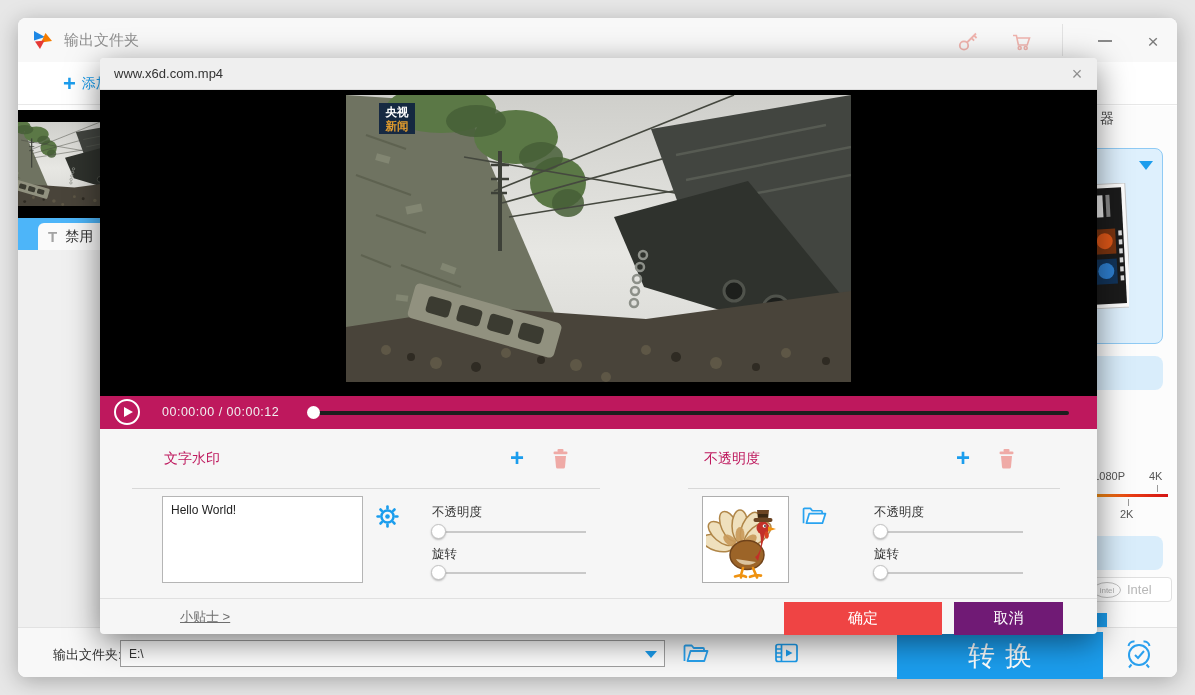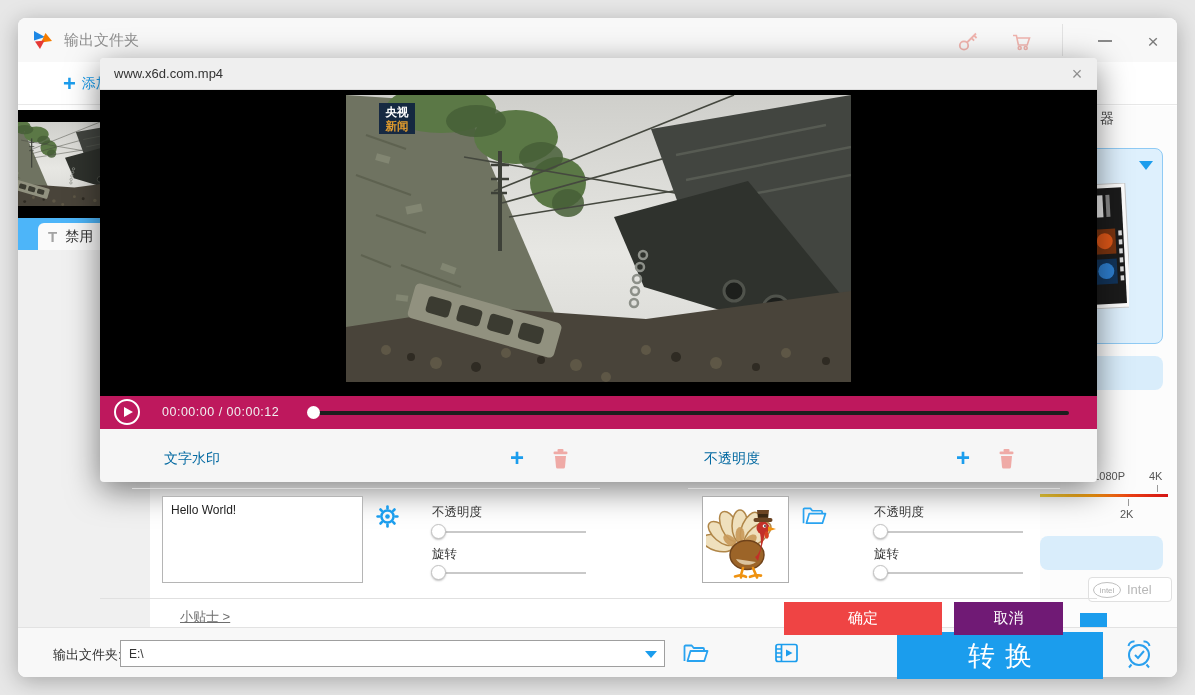--- a/index.html
+++ b/index.html
@@ -35,34 +35,34 @@
   .intel{position:absolute;left:1070px;top:559px;width:84px;height:25px;background:#fff;border:1px solid #e0e0e0;border-radius:4px;display:flex;align-items:center;padding-left:3px;gap:5px}
   .intel .ilabel{color:#b8b8b8;font-size:13px}
   .bluechip{position:absolute;left:1062px;top:595px;width:27px;height:14px;background:#1b9ded}
   .wfooter{position:absolute;left:0;top:609px;width:100%;height:50px;background:#f8f8f8;border-top:1px solid #e2e2e2;border-radius:0 0 8px 8px}
   .outlabel{position:absolute;left:35px;top:18px;font-size:13px;color:#333}
   .combobox{position:absolute;left:102px;top:12px;width:545px;height:27px;background:#fff;border:1px solid #9f9f9f;display:flex;align-items:center;padding:0 8px;font-size:12px;color:#333}
   .combo-arrow{position:absolute;right:7px;top:10px;width:0;height:0;border-left:6px solid transparent;border-right:6px solid transparent;border-top:7px solid #1b9ded}
   .ficon{position:absolute;top:13px;width:28px;height:24px;display:flex;align-items:center;justify-content:center}
   .convert{position:absolute;left:879px;top:4px;width:206px;height:47px;background:#1b9ded;color:#fff;font-size:27px;letter-spacing:10px;display:flex;align-items:center;justify-content:center;border:none;padding-left:10px}
   
-  .dialog{position:absolute;left:100px;top:58px;width:997px;height:424px;background:#f6f6f6;border-radius:4px;box-shadow:0 8px 32px rgba(0,0,0,.5);z-index:10}
+  .dialog{position:absolute;left:100px;top:58px;width:997px;height:576px;background:#f6f6f6;border-radius:4px;box-shadow:0 8px 32px rgba(0,0,0,.5);z-index:10}
   .d-title{position:absolute;left:0;top:0;width:100%;height:32px;background:#efefef;border-radius:4px 4px 0 0;border-bottom:1px solid #dcdcdc}
   .d-title .dtext{position:absolute;left:14px;top:8px;font-size:13px;color:#333}
   .d-close{position:absolute;right:8px;top:4px;width:24px;height:24px;display:flex;align-items:center;justify-content:center;font-size:18px;color:#8f8f8f}
   .video-area{position:absolute;left:0;top:32px;width:997px;height:306px;background:#000;overflow:hidden}
   .video-frame{position:absolute;left:246px;top:5px;width:505px;height:287px}
   .player{position:absolute;left:0;top:338px;width:997px;height:33px;background:#be185d}
   .playbtn{position:absolute;left:14px;top:3px;width:26px;height:26px;border:2px solid #fff;border-radius:50%;display:flex;align-items:center;justify-content:center}
   .play-tri{width:0;height:0;border-left:9px solid #fff;border-top:5.5px solid transparent;border-bottom:5.5px solid transparent;margin-left:3px}
   .time{position:absolute;left:62px;top:9px;font-size:12.5px;color:#f0f0f0;letter-spacing:.5px}
   .seek{position:absolute;left:207px;top:8px;width:762px;height:16px}
   .seek .strack{position:absolute;left:5px;right:0;top:7px;height:4px;background:#1e1e1e;border-radius:2px}
   .seek .sdot{position:absolute;left:0;top:2px;width:13px;height:13px;background:#fff;border-radius:50%}
-  .wm-header{position:absolute;font-size:14px;color:#0369a1}
+  .wm-header{position:absolute;font-size:14px;color:#be185d}
   .wm-plus{position:absolute;font-size:24px;font-weight:bold;color:#1b9ded;line-height:1}
   .wm-trash{position:absolute;width:17px;height:20px}
   .divider{position:absolute;height:1px;background:#d8d8d8}
   .textbox{position:absolute;left:62px;top:438px;width:201px;height:87px;background:#fff;border:1px solid #b5b5b5;resize:none;font-family:"Liberation Sans","DejaVu Sans",sans-serif;font-size:12px;color:#222;padding:6px 8px;outline:none}
   .imgbox{position:absolute;left:602px;top:438px;width:87px;height:87px;background:#fff;border:1px solid #aeaeae;display:flex;align-items:center;justify-content:center}
   .ctl-label{position:absolute;font-size:12.5px;color:#333}
   .slider{position:absolute;height:16px}
   .slider .track{position:absolute;left:4px;right:0;top:7px;height:2px;background:#c9c9c9}
   .slider .dot{position:absolute;left:0;top:0;width:15px;height:15px;background:#fff;border:1px solid #c2c2c2;border-radius:50%;box-shadow:0 1px 2px rgba(0,0,0,.25)}
   .d-footer{position:absolute;left:0;top:540px;width:100%;height:36px;border-top:1px solid #e0e0e0}

